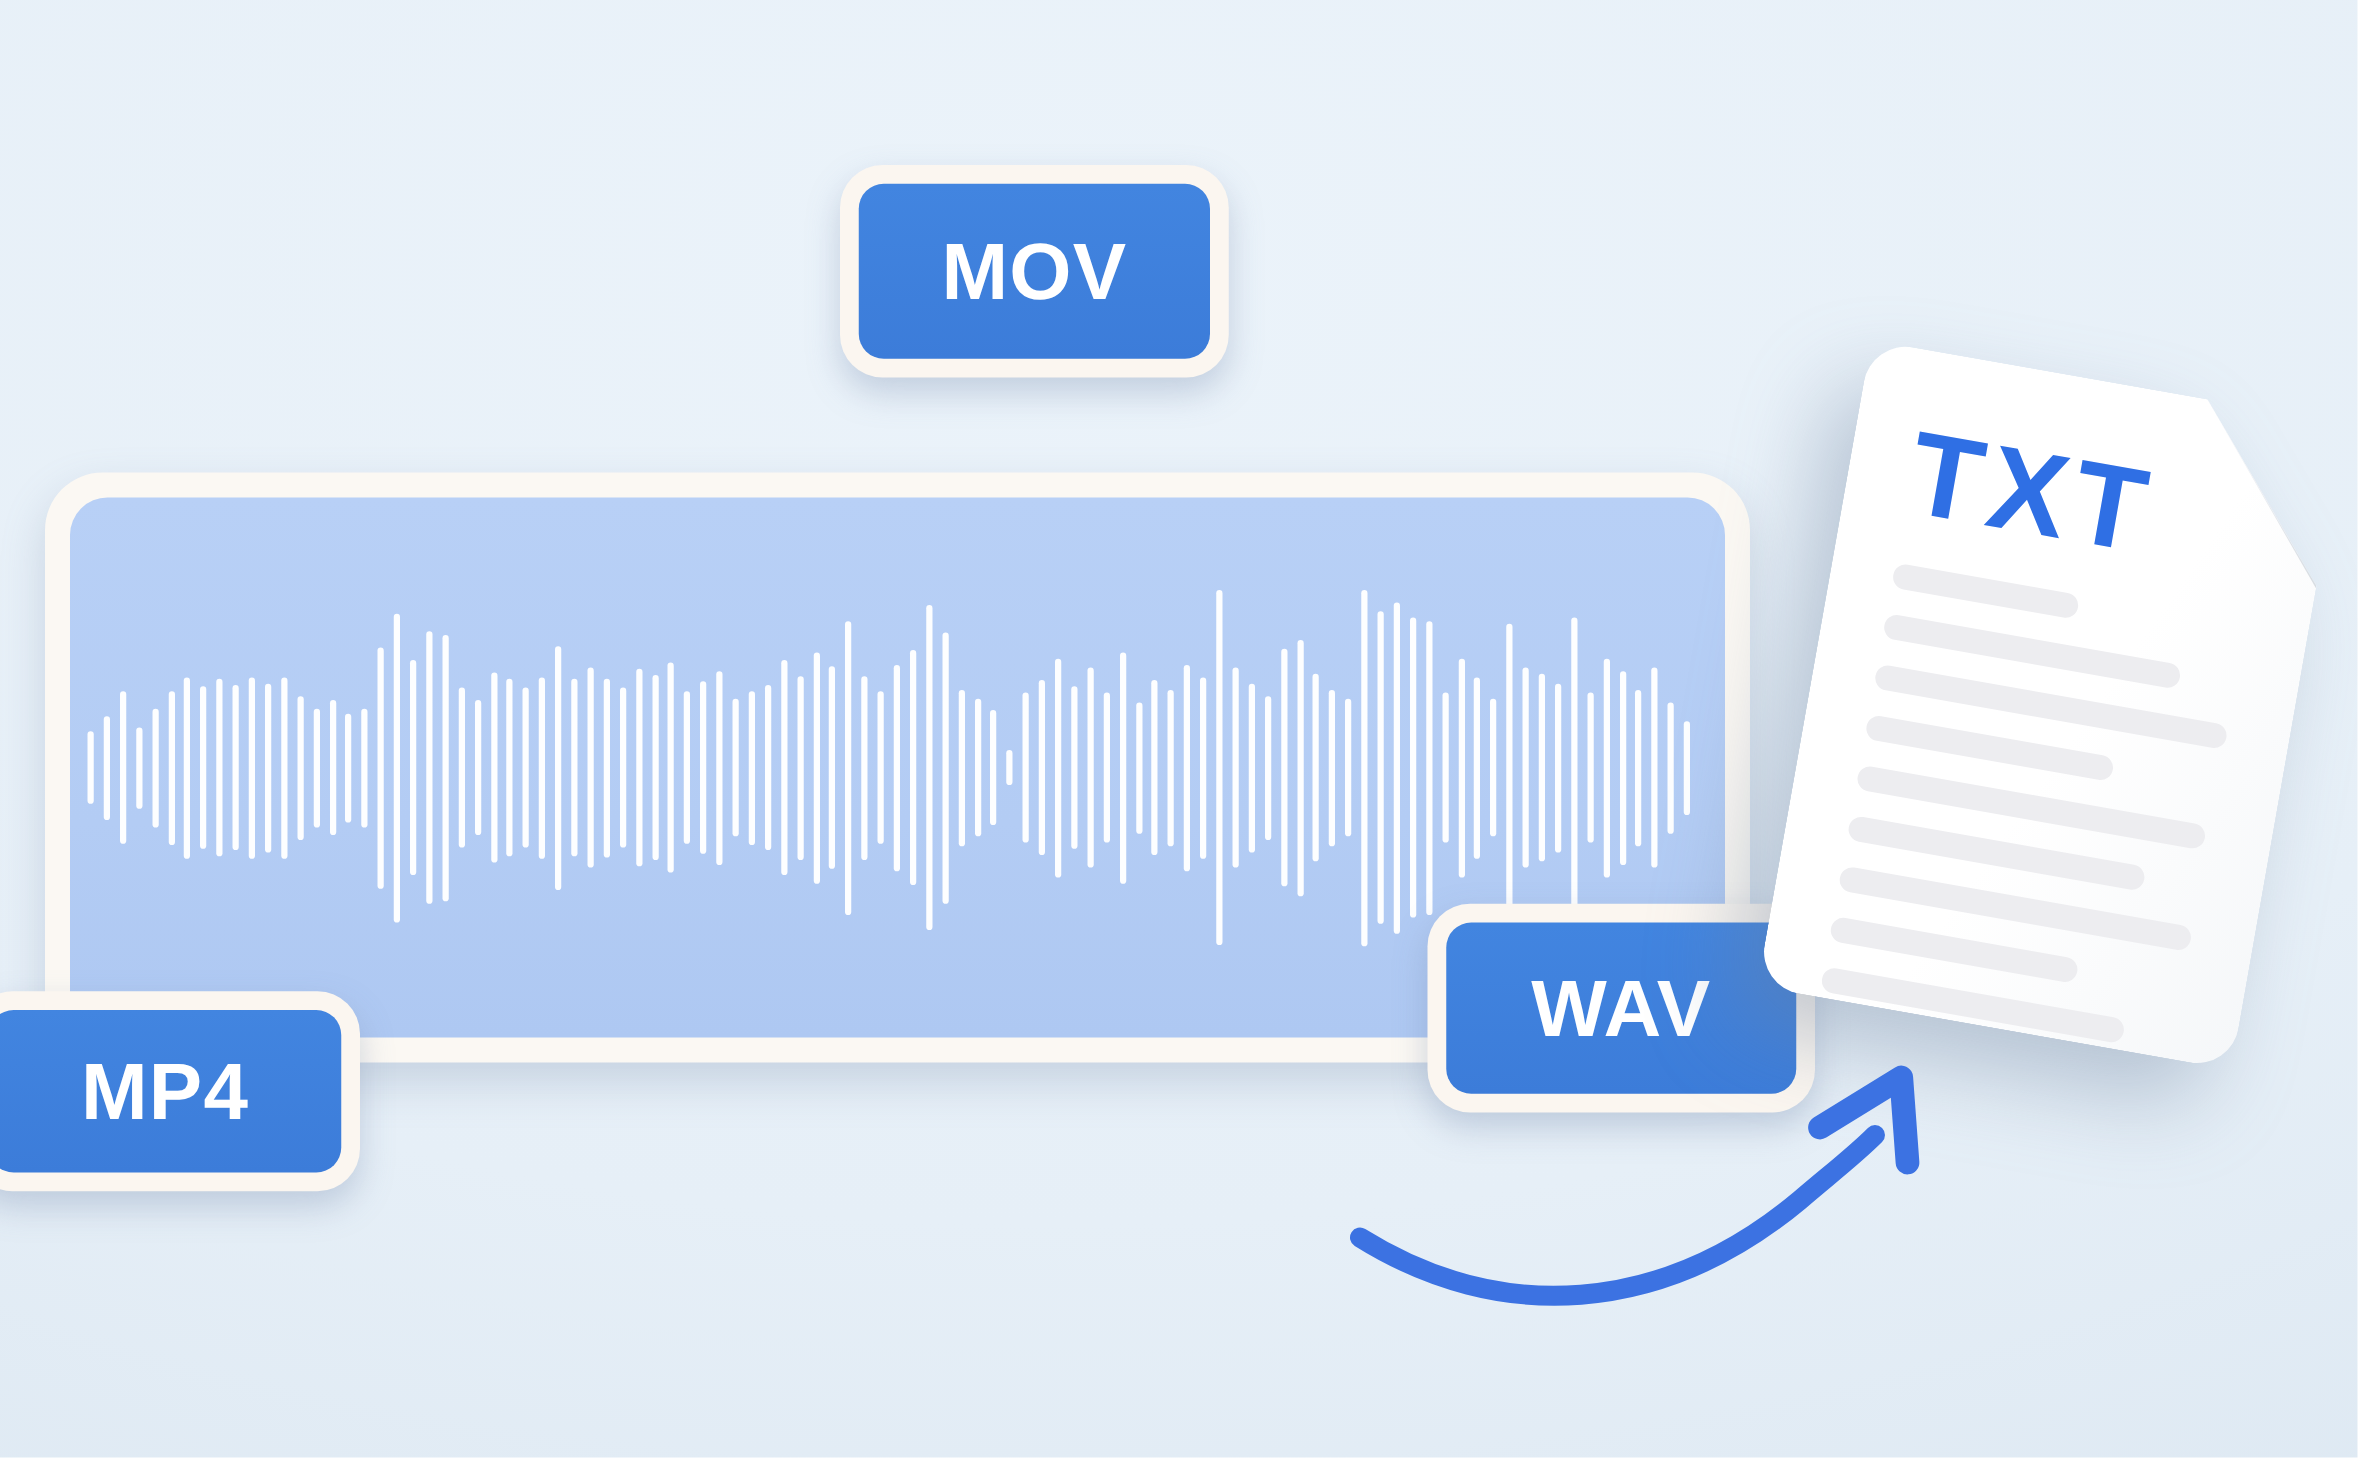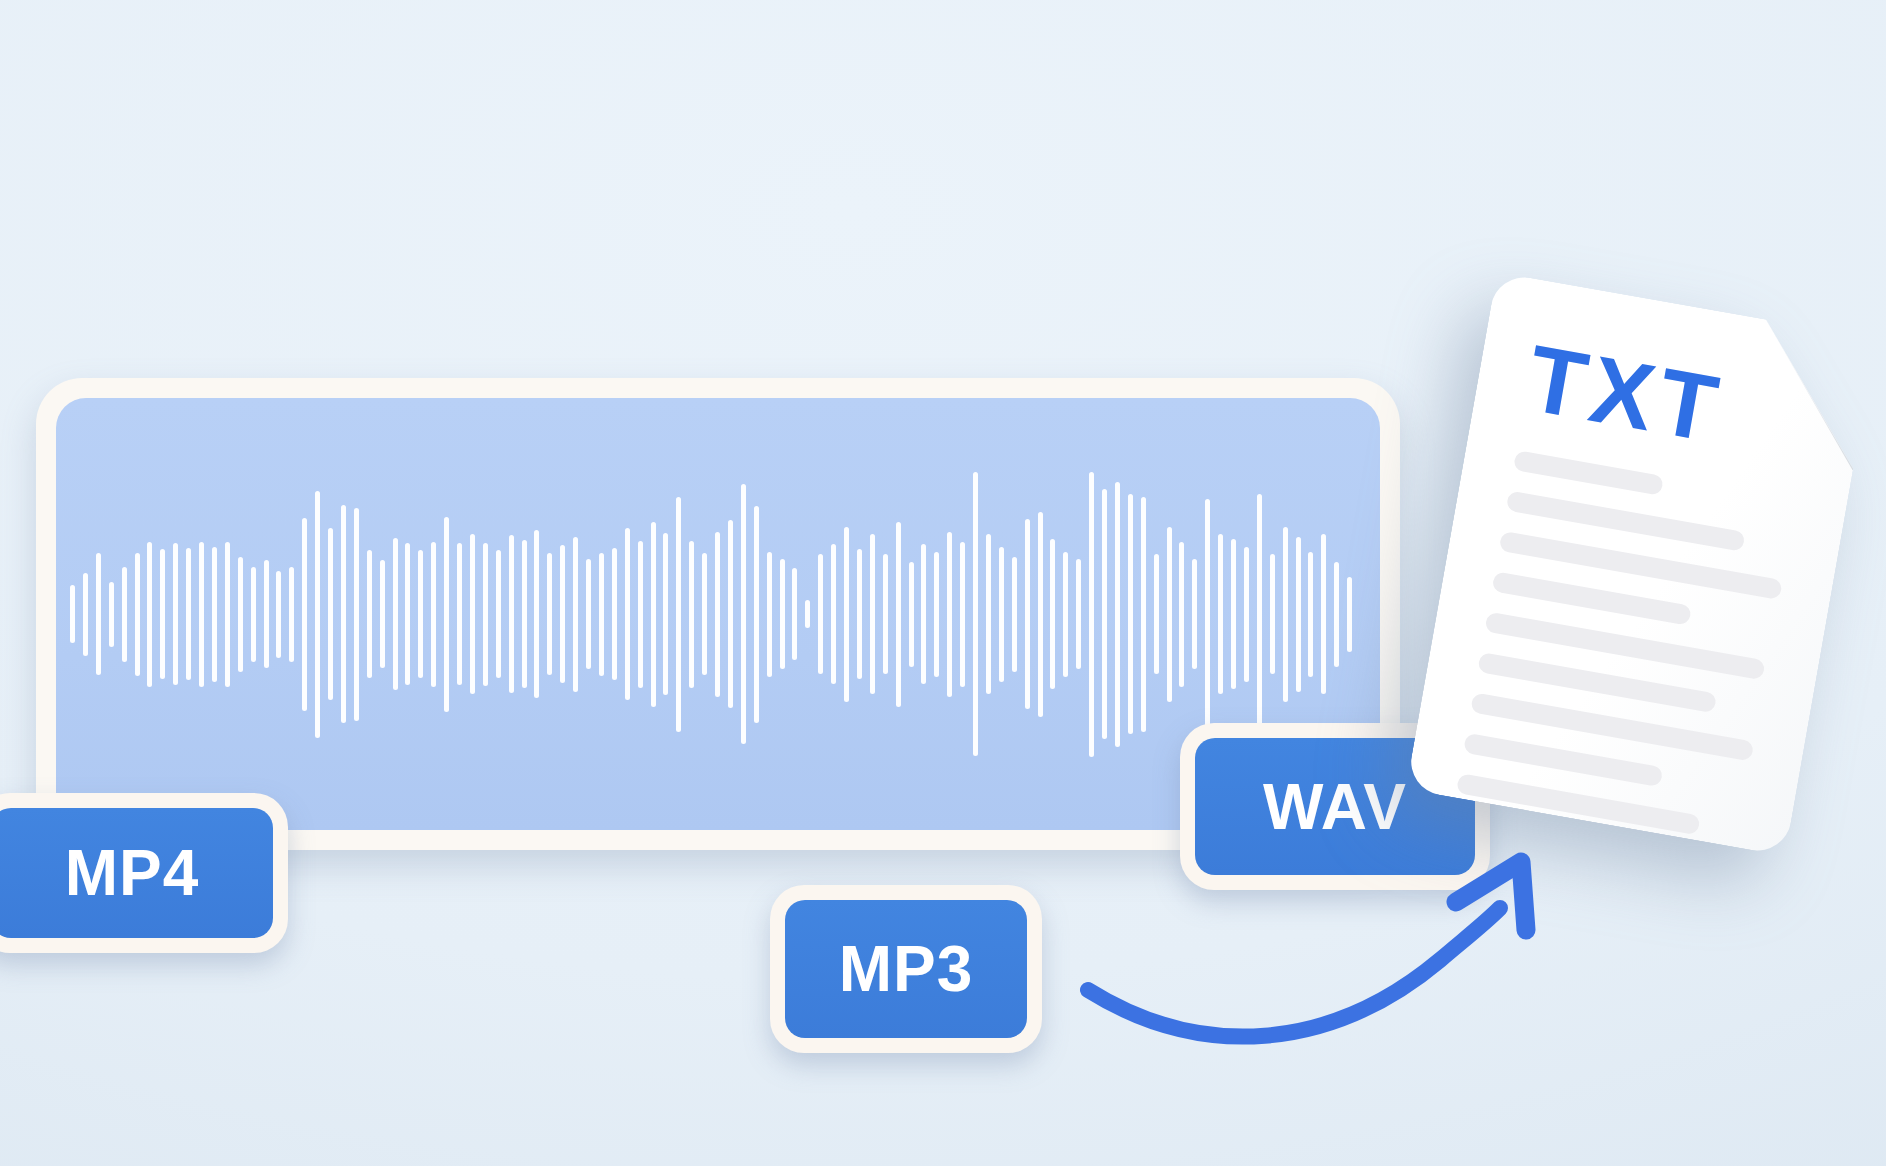--- a/index.html
+++ b/index.html
@@ -53,21 +53,21 @@
     width:100%;height:100%;
     background:linear-gradient(180deg,var(--accent-blue-light) 0%,var(--accent-blue) 100%);
     border-radius:20px;
     display:flex;align-items:center;justify-content:center;
     color:#fff;font-weight:700;font-size:64px;letter-spacing:1px;
   }
   .badge--mov{left:672px;top:132px;width:311px;height:170px;}
   .badge--avi{left:288px;top:295px;width:314px;height:167px;}
   .badge--mp4{left:-24px;top:793px;width:312px;height:160px;}
   .badge--mp3{left:770px;top:885px;width:272px;height:168px;}
-  .badge--wav{left:1142px;top:723px;width:310px;height:167px;margin-left:38px;}
+  .badge--wav{left:1142px;top:723px;width:310px;height:167px;}
 
   
   .doc-shadow{
     position:absolute;left:1497px;top:272px;width:0;height:0;
     filter:drop-shadow(-28px 30px 34px rgba(105,125,155,.38));
   }
   .doc{
     position:absolute;left:0;top:0;width:385px;height:525px;
     transform:rotate(10deg);transform-origin:top left;
     background:linear-gradient(115deg,#ffffff 55%,#f5f7f9 100%);
@@ -195,25 +195,25 @@
         <div class="bar" style="width: 5px; left: 1213.7px; height: 120px; top: 156px;"></div>
         <div class="bar" style="width: 5px; left: 1226.6px; height: 175px; top: 128.5px;"></div>
         <div class="bar" style="width: 5px; left: 1239.5px; height: 155px; top: 138.5px;"></div>
         <div class="bar" style="width: 5px; left: 1252.4px; height: 125px; top: 153.5px;"></div>
         <div class="bar" style="width: 5px; left: 1265.3px; height: 160px; top: 136px;"></div>
         <div class="bar" style="width: 5px; left: 1278.2px; height: 105px; top: 163.5px;"></div>
         <div class="bar" style="width: 5px; left: 1291.1px; height: 75px; top: 178.5px;"></div>
       </div>
   </div>
 
+  <div class="badge badge--mov">
+    <div class="badge-inner">MOV</div>
+  </div>
   <div class="badge badge--mp4">
     <div class="badge-inner">MP4</div>
-  </div>
-  <div class="badge badge--mp3">
-    <div class="badge-inner">MP3</div>
   </div>
   <div class="badge badge--wav">
     <div class="badge-inner">WAV</div>
   </div>
 
   <div class="doc-shadow">
     <div class="doc">
       <div class="doc-fold"></div>
       <div class="doc-title">TXT</div>
       <div class="doc-lines"></div>

